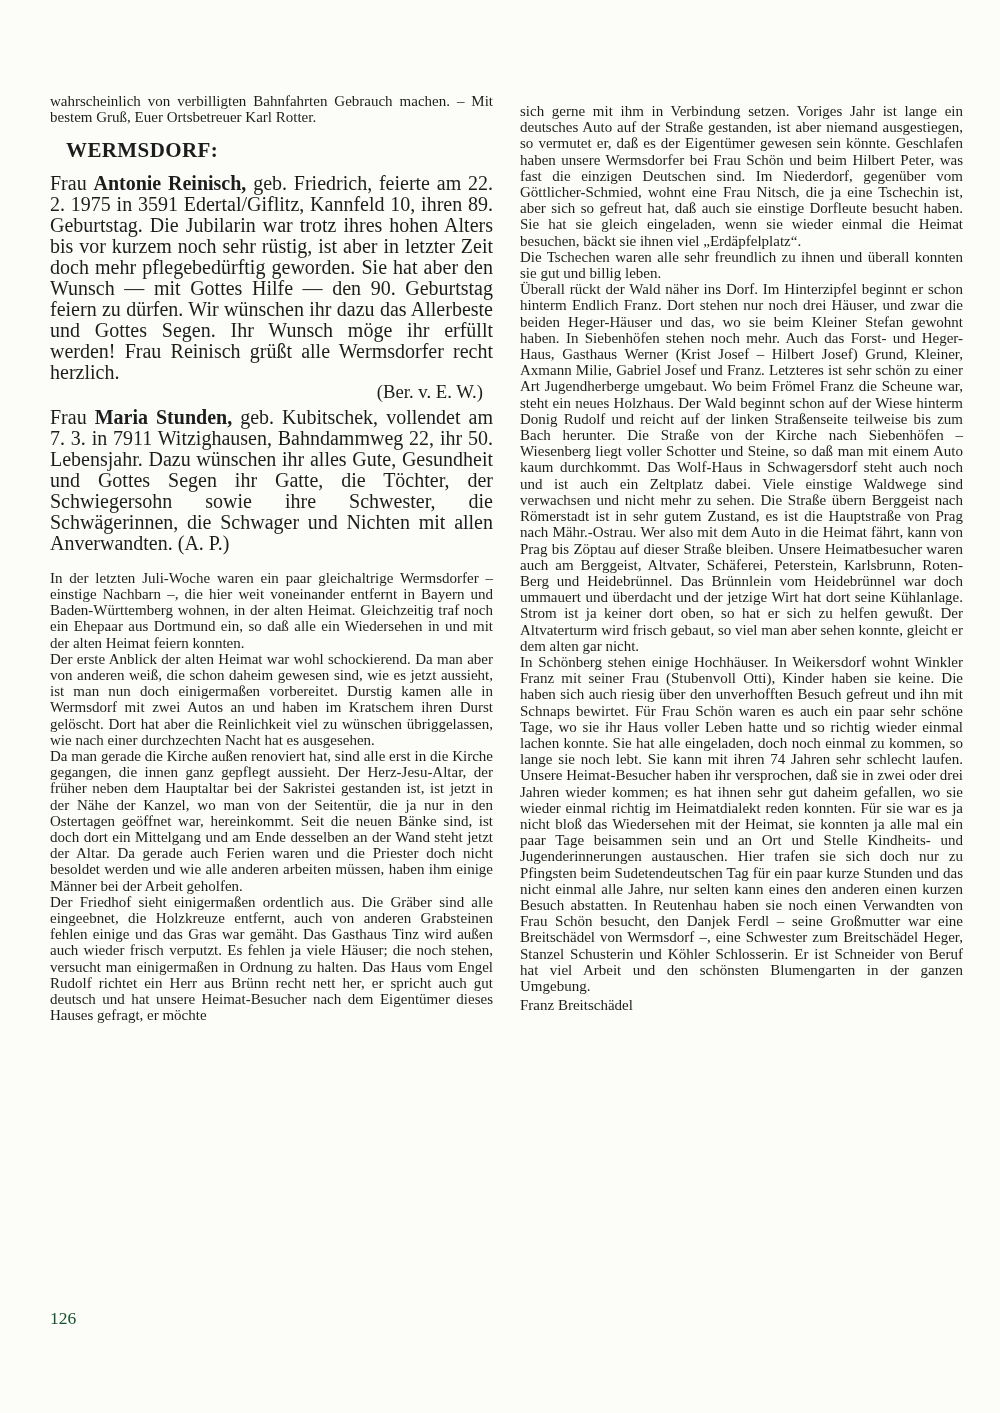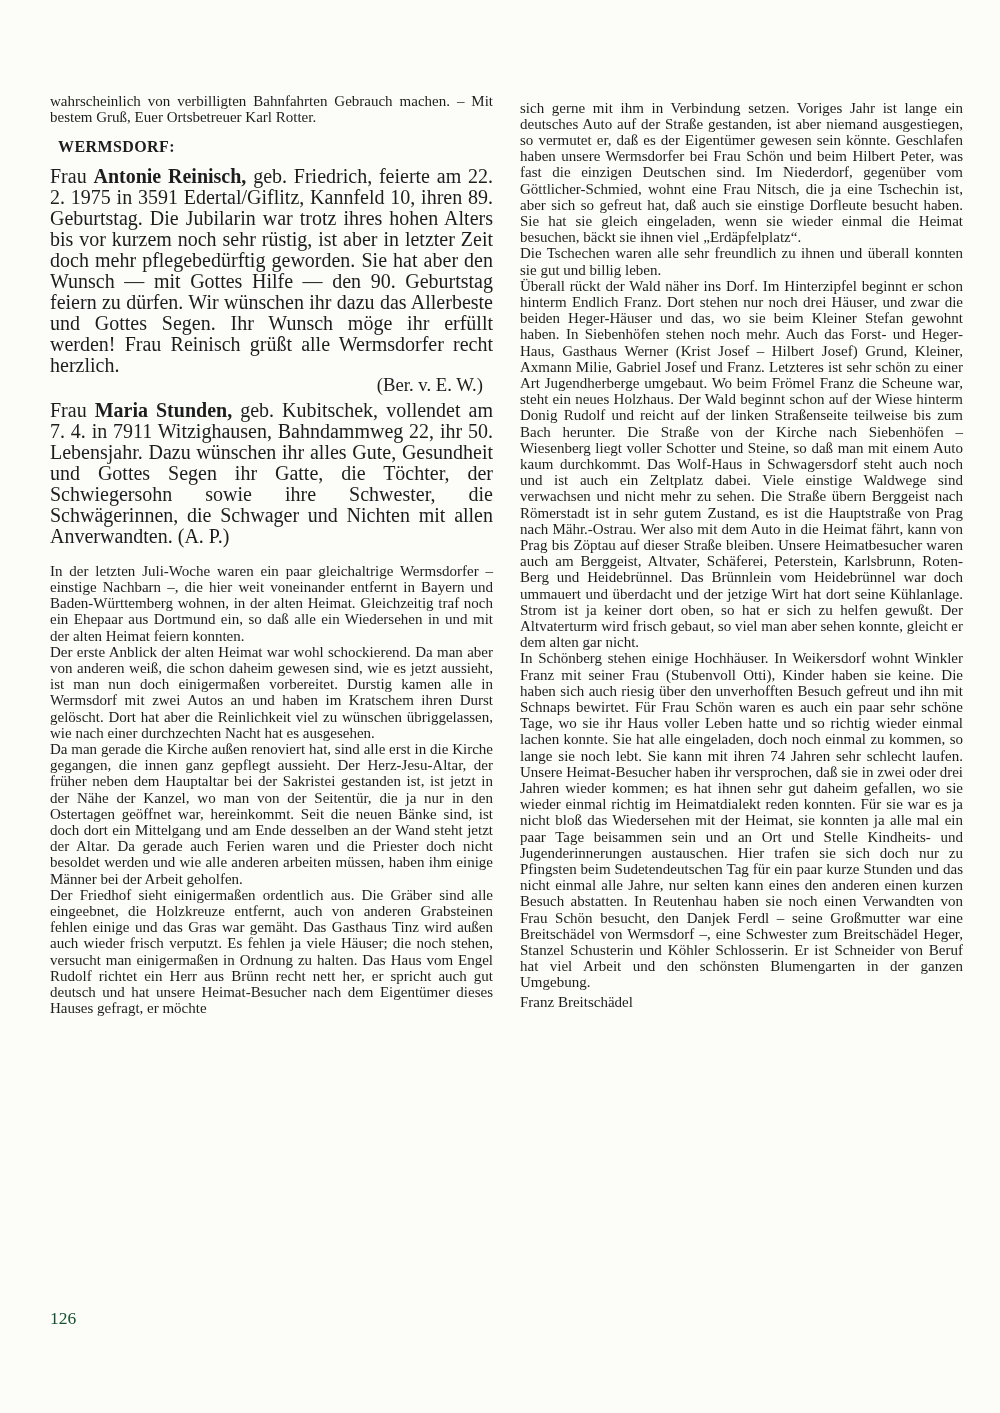--- a/index.html
+++ b/index.html
@@ -28,24 +28,24 @@
     width: 443px;
   }
   .small {
     font-size: 15px;
     line-height: 16.2px;
     text-align: justify;
     hyphens: auto;
   }
   .small p { text-align: justify; }
   .heading {
-    font-size: 16px;
+    font-size: 21px;
     font-weight: bold;
     letter-spacing: 0.4px;
-    margin: 13px 0 10px 8px;
+    margin: 13px 0 10px 16px;
   }
   .article {
     font-size: 20px;
     line-height: 20.9px;
     text-align: justify;
     hyphens: auto;
   }
   .article .name { font-weight: bold; }
   .byline {
     font-size: 18.7px;
@@ -80,21 +80,21 @@
       <p class="small">wahrscheinlich von verbilligten Bahnfahrten Gebrauch machen. – Mit bestem Gruß, Euer Ortsbetreuer Karl Rotter.</p>
 
       <h2 class="heading">WERMSDORF:</h2>
 
       <div class="article-block">
         <p class="article"><span>Frau </span><span class="name">Antonie Reinisch,</span><span> geb. Friedrich, feierte am 22. 2. 1975 in 3591 Edertal/Giflitz, Kannfeld 10, ihren 89. Geburtstag. Die Jubilarin war trotz ihres hohen Alters bis vor kurzem noch sehr rüstig, ist aber in letzter Zeit doch mehr pflegebedürftig geworden. Sie hat aber den Wunsch — mit Gottes Hilfe — den 90. Geburtstag feiern zu dürfen. Wir wünschen ihr dazu das Allerbeste und Gottes Segen. Ihr Wunsch möge ihr erfüllt werden! Frau Reinisch grüßt alle Wermsdorfer recht herzlich.</span></p>
         <p class="byline">(Ber. v. E. W.)</p>
       </div>
 
       <div class="article-block last">
-        <p class="article"><span>Frau </span><span class="name">Maria Stunden,</span><span> geb. Kubitschek, vollendet am 7. 4. in 7911 Witzighausen, Bahndammweg 22, ihr 50. Lebensjahr. Dazu wünschen ihr alles Gute, Gesundheit und Gottes Segen ihr Gatte, die Töchter, der Schwiegersohn sowie ihre Schwester, die Schwägerinnen, die Schwager und Nichten mit allen Anverwandten. (A. P.)</span></p>
+        <p class="article"><span>Frau </span><span class="name">Maria Stunden,</span><span> geb. Kubitschek, vollendet am 7. 3. in 7911 Witzighausen, Bahndammweg 22, ihr 50. Lebensjahr. Dazu wünschen ihr alles Gute, Gesundheit und Gottes Segen ihr Gatte, die Töchter, der Schwiegersohn sowie ihre Schwester, die Schwägerinnen, die Schwager und Nichten mit allen Anverwandten. (A. P.)</span></p>
       </div>
 
       <div class="small">
         <p>In der letzten Juli-Woche waren ein paar gleichaltrige Wermsdorfer – einstige Nachbarn –, die hier weit voneinander entfernt in Bayern und Baden-Württemberg wohnen, in der alten Heimat. Gleichzeitig traf noch ein Ehepaar aus Dortmund ein, so daß alle ein Wiedersehen in und mit der alten Heimat feiern konnten.</p>
         <p>Der erste Anblick der alten Heimat war wohl schockierend. Da man aber von anderen weiß, die schon daheim gewesen sind, wie es jetzt aussieht, ist man nun doch einigermaßen vorbereitet. Durstig kamen alle in Wermsdorf mit zwei Autos an und haben im Kratschem ihren Durst gelöscht. Dort hat aber die Reinlichkeit viel zu wünschen übriggelassen, wie nach einer durchzechten Nacht hat es ausgesehen.</p>
         <p>Da man gerade die Kirche außen renoviert hat, sind alle erst in die Kirche gegangen, die innen ganz gepflegt aussieht. Der Herz-Jesu-Altar, der früher neben dem Hauptaltar bei der Sakristei gestanden ist, ist jetzt in der Nähe der Kanzel, wo man von der Seitentür, die ja nur in den Ostertagen geöffnet war, hereinkommt. Seit die neuen Bänke sind, ist doch dort ein Mittelgang und am Ende desselben an der Wand steht jetzt der Altar. Da gerade auch Ferien waren und die Priester doch nicht besoldet werden und wie alle anderen arbeiten müssen, haben ihm einige Männer bei der Arbeit geholfen.</p>
         <p>Der Friedhof sieht einigermaßen ordentlich aus. Die Gräber sind alle eingeebnet, die Holzkreuze entfernt, auch von anderen Grabsteinen fehlen einige und das Gras war gemäht. Das Gasthaus Tinz wird außen auch wieder frisch verputzt. Es fehlen ja viele Häuser; die noch stehen, versucht man einigermaßen in Ordnung zu halten. Das Haus vom Engel Rudolf richtet ein Herr aus Brünn recht nett her, er spricht auch gut deutsch und hat unsere Heimat-Besucher nach dem Eigentümer dieses Hauses gefragt, er möchte</p>
       </div>
     </div>
 

